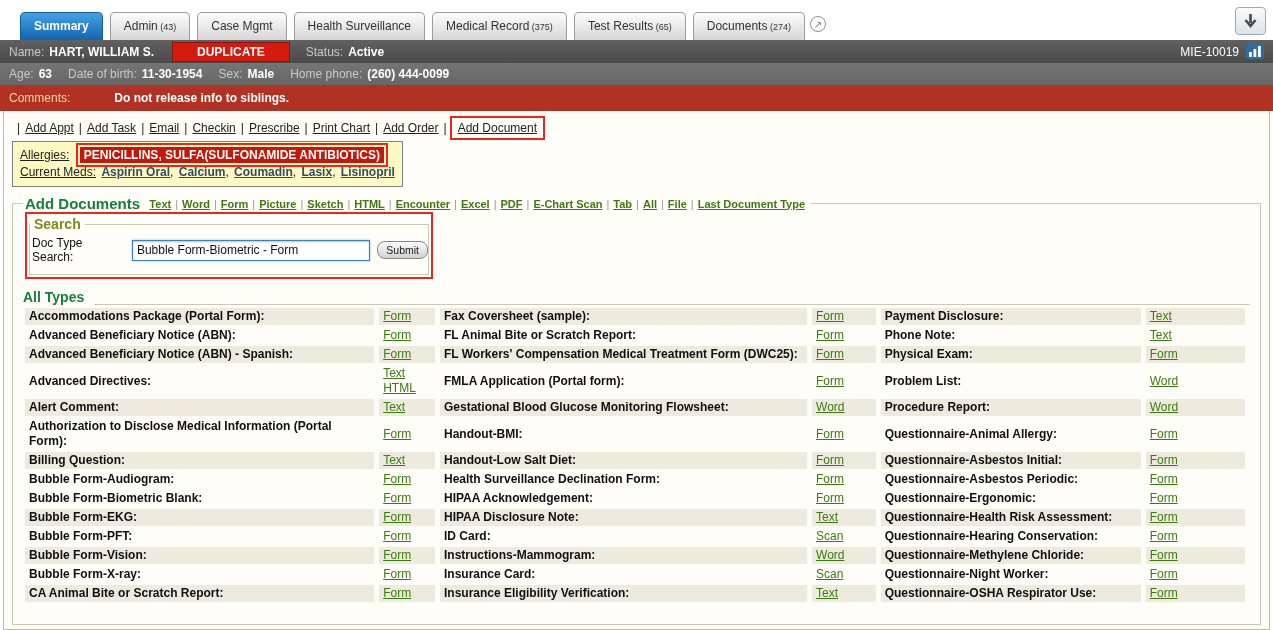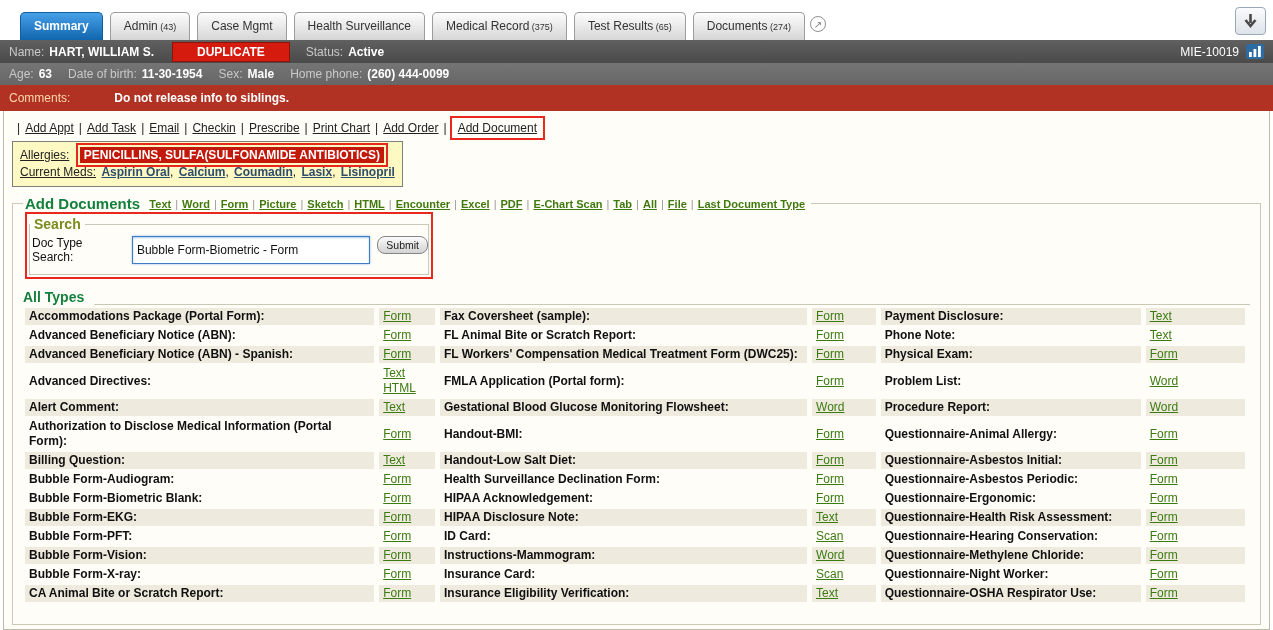--- a/index.html
+++ b/index.html
@@ -76,24 +76,24 @@
   .filters { margin-left: 6px; font-size: 11px; vertical-align: middle; }
   .filters a { color: #41790f; font-weight: bold; text-decoration: underline; }
   .filters .fsep { color: #999; margin: 0 4px; }
 
   
   fieldset.search {
     border: 1px solid #c9c9b6; width: 400px; margin: 4px 0 14px 6px; padding: 2px 0 10px;
     outline: 2px solid #e8281d; outline-offset: 2px; background: #fefdf8;
   }
   fieldset.search legend { color: #7b8b1e; font-weight: bold; font-size: 14px; padding: 0 4px; }
-  .search-row { display: flex; align-items: flex-start; gap: 7px; padding-left: 2px; margin-top: 2px; }
+  .search-row { display: flex; align-items: center; gap: 7px; padding-left: 2px; margin-top: 2px; }
   .search-label { color: #111; }
   input.doc-search {
-    width: 244px; height: 28px; border: 1px solid #3f7ec2; padding: 1px 4px;
+    width: 244px; height: 21px; border: 1px solid #3f7ec2; padding: 1px 4px;
     font-family: inherit; font-size: 12px; color: #111;
     box-shadow: inset 0 1px 2px rgba(70,130,200,.45), 0 0 2px #8fb9e4;
   }
   button.submit {
     font-family: inherit; font-size: 10.5px; color: #222; padding: 2px 8px;
     background: linear-gradient(#fbfbfb, #d2d2d2); border: 1px solid #868686; border-radius: 8px; cursor: pointer;
   }
 
   
   .alltypes-head { display: flex; align-items: flex-end; gap: 10px; margin: 2px 0 1px; }

